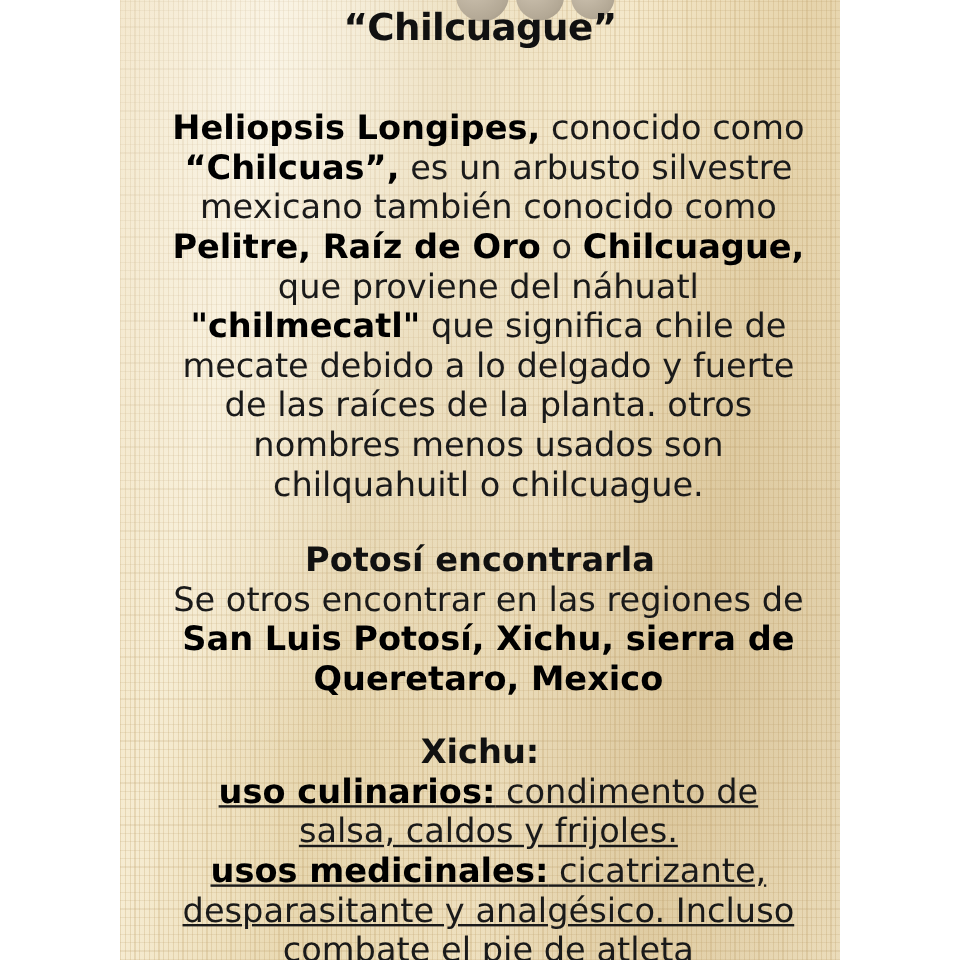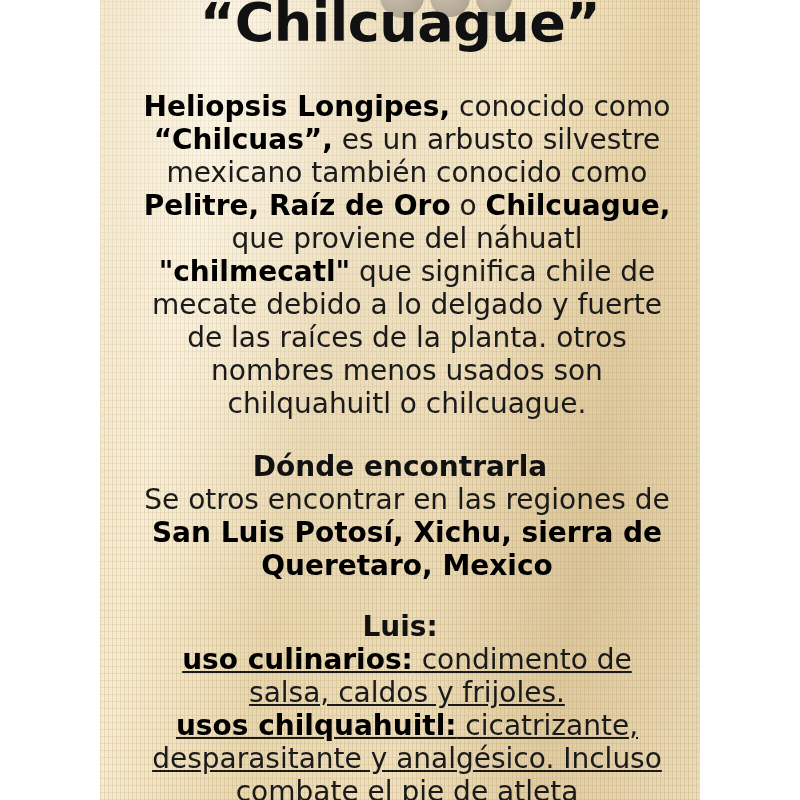--- a/index.html
+++ b/index.html
@@ -94,21 +94,21 @@
     width: 600px;
     height: 800px;
     z-index: 6;
     box-sizing: border-box;
     padding: 0 26px;
     color: #141414;
     text-align: center;
   }
 
   .doc-title {
-    font-size: 54px;
+    font-size: 31px;
     font-weight: bold;
     letter-spacing: -0.5px;
     margin: 0;
     padding-top: 0px;
     line-height: 46px;
     color: #111111;
   }
 
   .para {
     font-size: 28px;
@@ -154,23 +154,23 @@
   <div class="gutter right"></div>
 
   <div class="content">
 
     <h1 class="doc-title">“Chilcuague”</h1>
 
     <p class="para intro"><b>Heliopsis Longipes,</b><span> conocido como </span><b>“Chilcuas”,</b><span> es un arbusto silvestre mexicano también conocido como </span><b>Pelitre, Raíz de Oro</b><span> o </span><b>Chilcuague,</b><span> que proviene del náhuatl </span><b>"chilmecatl"</b><span> que significa chile de mecate debido a lo delgado y fuerte de las raíces de la planta. otros nombres menos usados son chilquahuitl o chilcuague.</span></p>
 
     <div class="spacer-lg"></div>
 
-    <p class="section-head">Dónde encontrarla</p>
+    <p class="section-head">Potosí encontrarla</p>
     <p class="para where-body"><span>Se otros encontrar en las regiones de </span><b>San Luis Potosí, Xichu, sierra de Queretaro, Mexico</b></p>
 
     <div class="spacer-md"></div>
 
-    <p class="section-head">Luis:</p>
+    <p class="section-head">Xichu:</p>
     <p class="para uses-line"><b>uso culinarios:</b><span> condimento de salsa, caldos y frijoles.</span></p>
-    <p class="para uses-line"><b>usos chilquahuitl:</b><span> cicatrizante, desparasitante y analgésico. Incluso combate el pie de atleta</span></p>
+    <p class="para uses-line"><b>usos medicinales:</b><span> cicatrizante, desparasitante y analgésico. Incluso combate el pie de atleta</span></p>
 
   </div>
 </div>
 
 </body></html>

